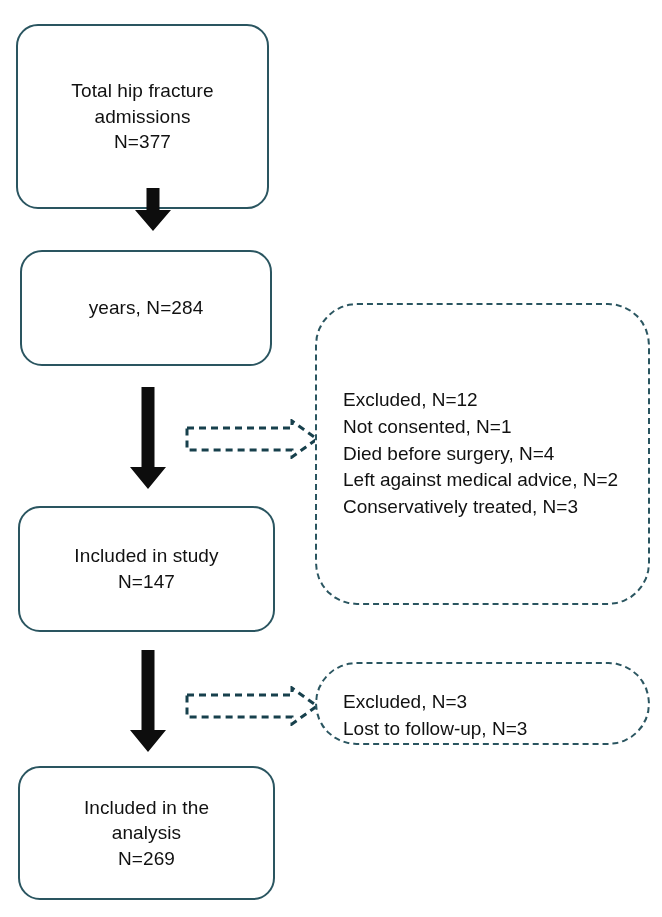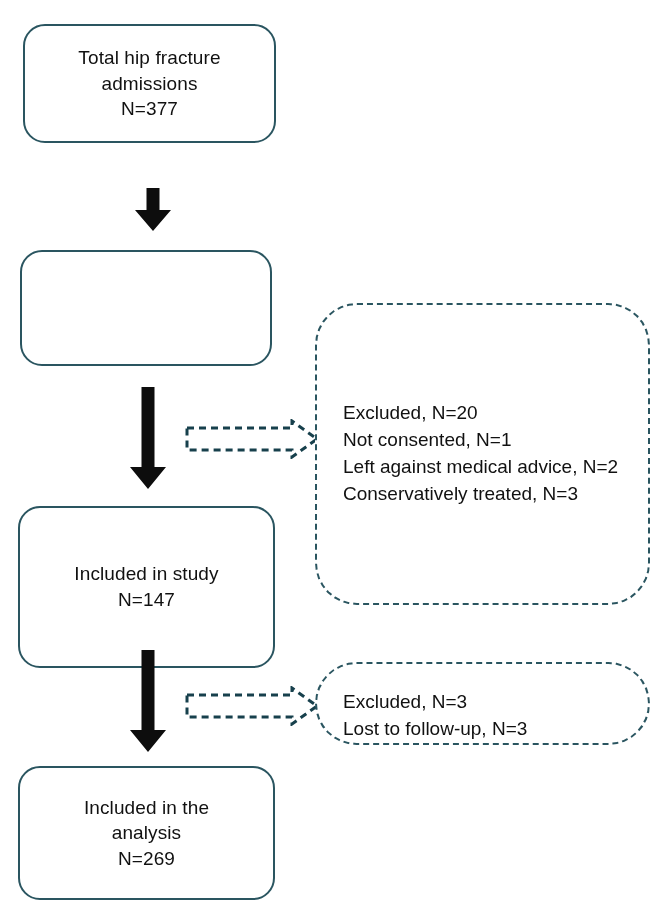--- a/index.html
+++ b/index.html
@@ -70,55 +70,57 @@
   .harrow {
     position: absolute;
   }
   .harrow svg { display: block; }
 </style>
 </head>
 <body>
 
 <div id="figure">
 
-  <div class="node" style="left: 23px; top: 24px; width: 253px; height: 119px; --stroke: #2a5560;">
+  <div class="node" style="left: 16px; top: 24px; width: 253px; height: 185px; --stroke: #2a5560;">
     <span class="line">Total hip fracture</span>
     <span class="line">admissions</span>
     <span class="line">N=377</span>
   </div>
 
   <div class="varrow" style="left:134px; top:188px; width:38px; height:44px;">
     <svg width="38" height="44" viewBox="0 0 38 44" aria-hidden="true">
       <polygon points="12.5,0 25.5,0 25.5,22 37,22 19,43 1,22 12.5,22" fill="#0d0d0d"></polygon>
     </svg>
   </div>
 
   <div class="node" style="left: 20px; top: 250px; width: 252px; height: 116px; --stroke: #2a5560;">
+    <span class="line">years, N=284</span>
   </div>
 
   <div class="varrow" style="left:129px; top:387px; width:38px; height:103px;">
     <svg width="38" height="103" viewBox="0 0 38 103" aria-hidden="true">
       <polygon points="12.5,0 25.5,0 25.5,80 37,80 19,102 1,80 12.5,80" fill="#0d0d0d"></polygon>
     </svg>
   </div>
 
   <div class="harrow" style="left:184px; top:419px; width:136px; height:40px;">
     <svg width="136" height="40" viewBox="0 0 136 40" aria-hidden="true">
       <path d="M 3 9 L 108 9 L 108 2 L 133 20 L 108 38 L 108 31 L 3 31 Z" fill="none" stroke="#17404c" stroke-width="3" stroke-dasharray="7 5" stroke-linejoin="miter"></path>
     </svg>
   </div>
 
   <div class="excl" style="left: 315px; top: 303px; width: 335px; height: 302px; padding: 0px 26px; --stroke: #2a5560;">
-    <span class="line">Excluded, N=20</span>
+    <span class="line">Excluded, N=12</span>
     <span class="line">Not consented, N=1</span>
+    <span class="line">Died before surgery, N=4</span>
     <span class="line">Left against medical advice, N=2</span>
     <span class="line">Conservatively treated, N=3</span>
   </div>
 
-  <div class="node" style="left: 18px; top: 506px; width: 257px; height: 162px; --stroke: #2a5560;">
+  <div class="node" style="left: 18px; top: 506px; width: 257px; height: 126px; --stroke: #2a5560;">
     <span class="line">Included in study</span>
     <span class="line">N=147</span>
   </div>
 
   <div class="varrow" style="left:129px; top:650px; width:38px; height:103px;">
     <svg width="38" height="103" viewBox="0 0 38 103" aria-hidden="true">
       <polygon points="12.5,0 25.5,0 25.5,80 37,80 19,102 1,80 12.5,80" fill="#0d0d0d"></polygon>
     </svg>
   </div>
 

